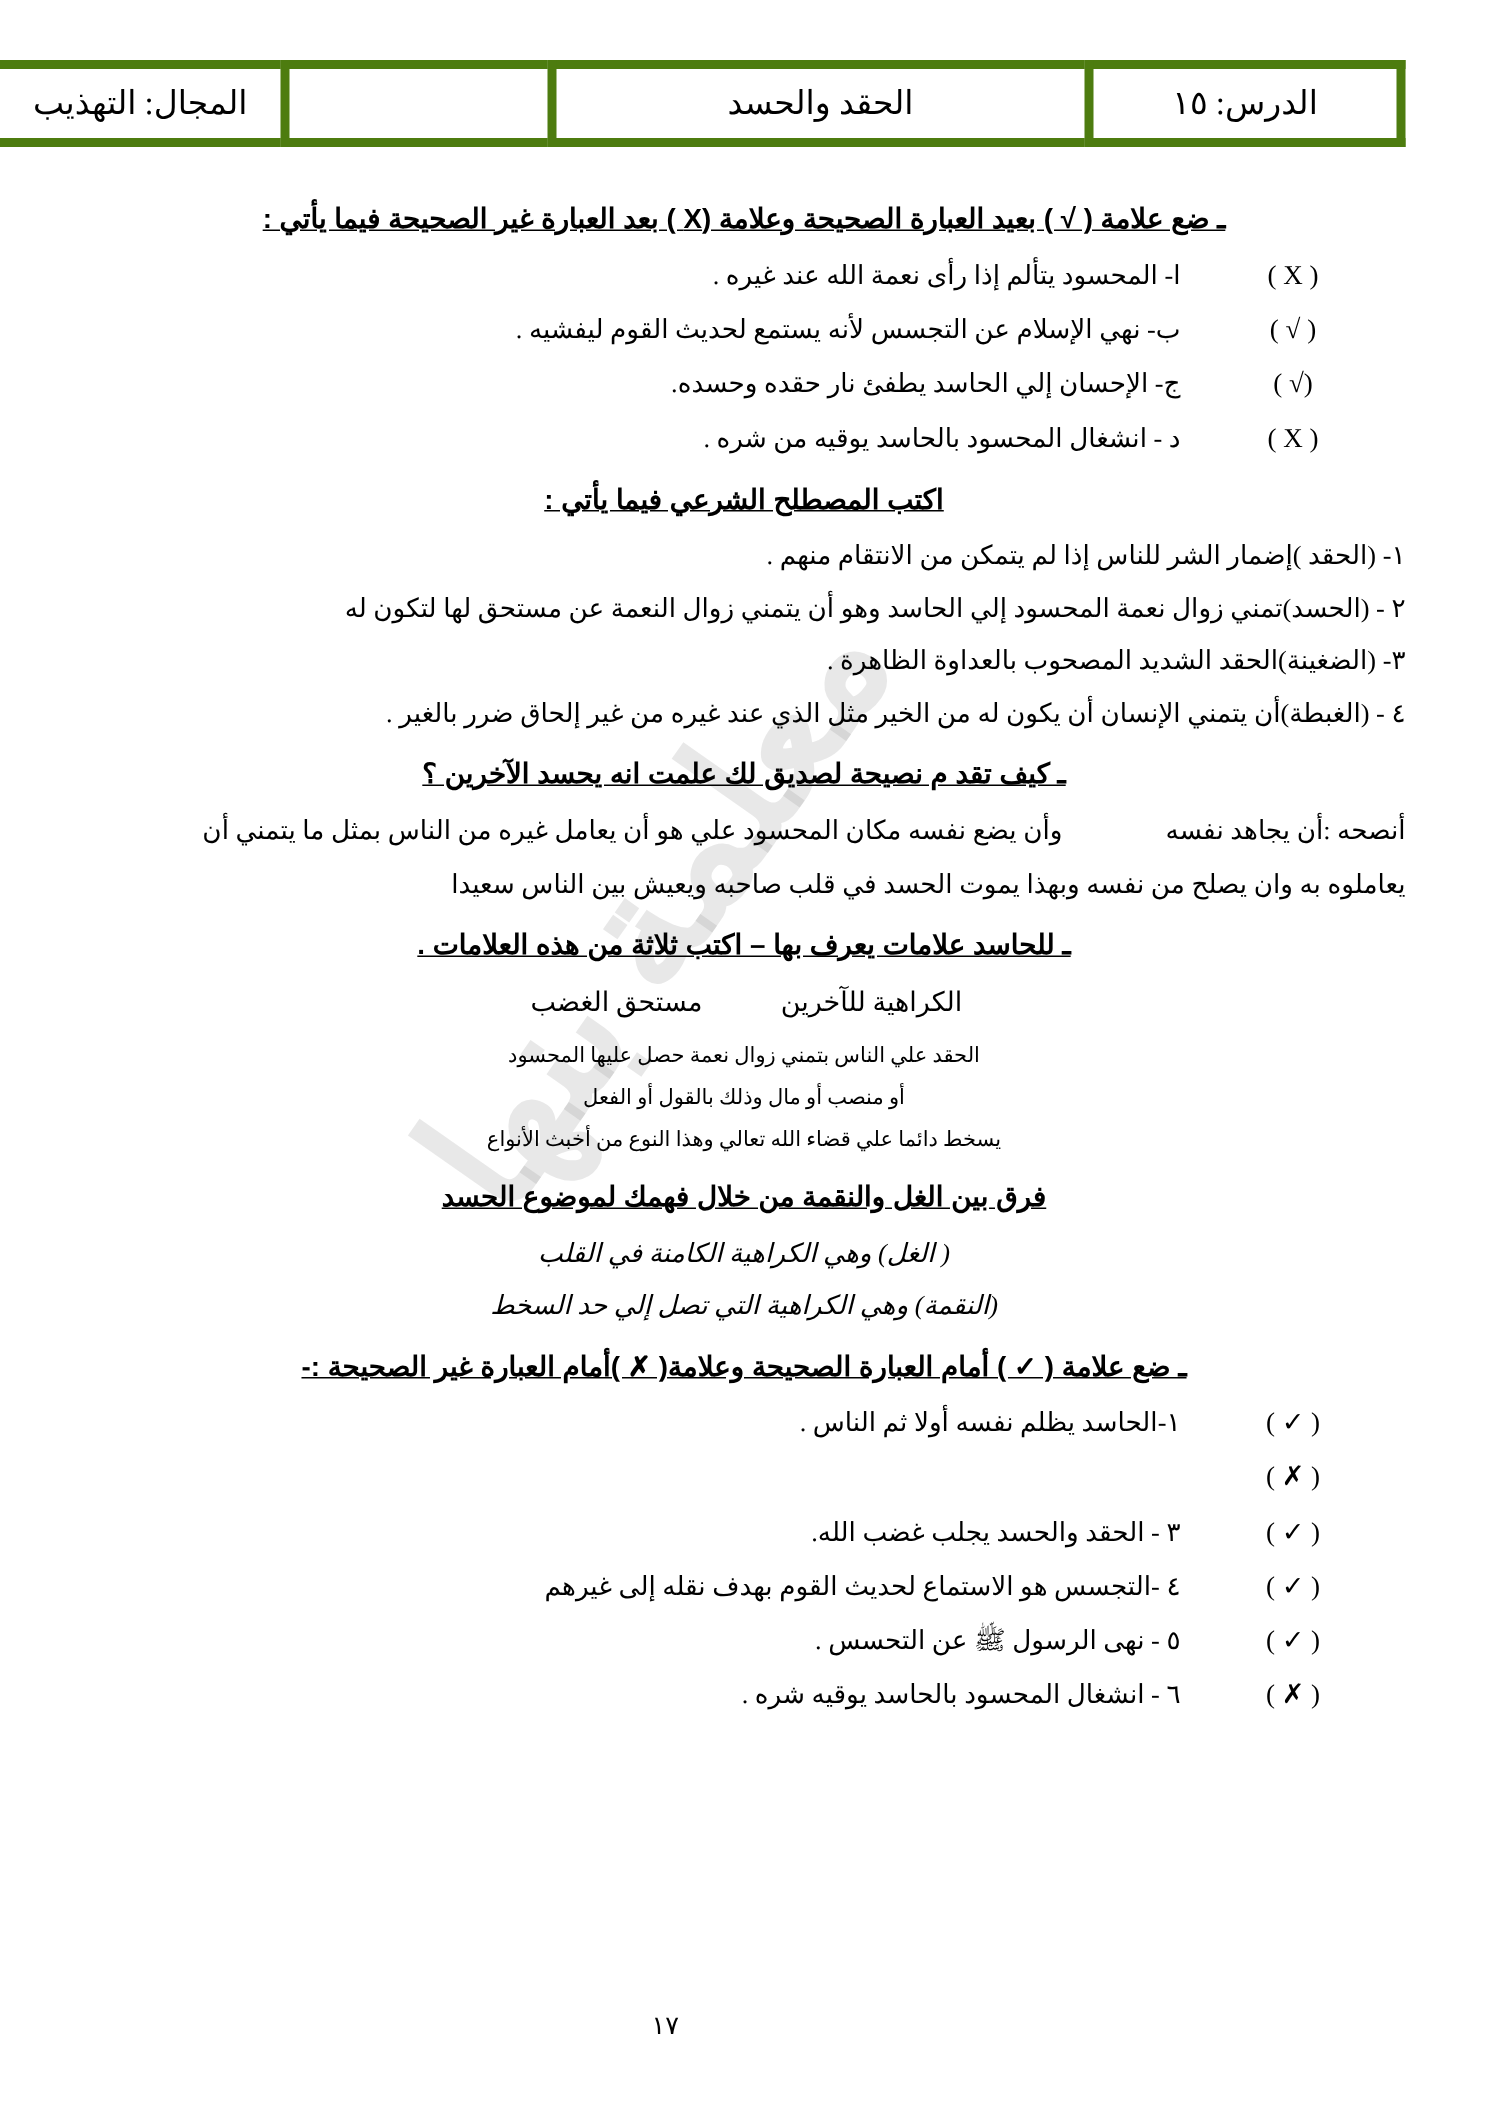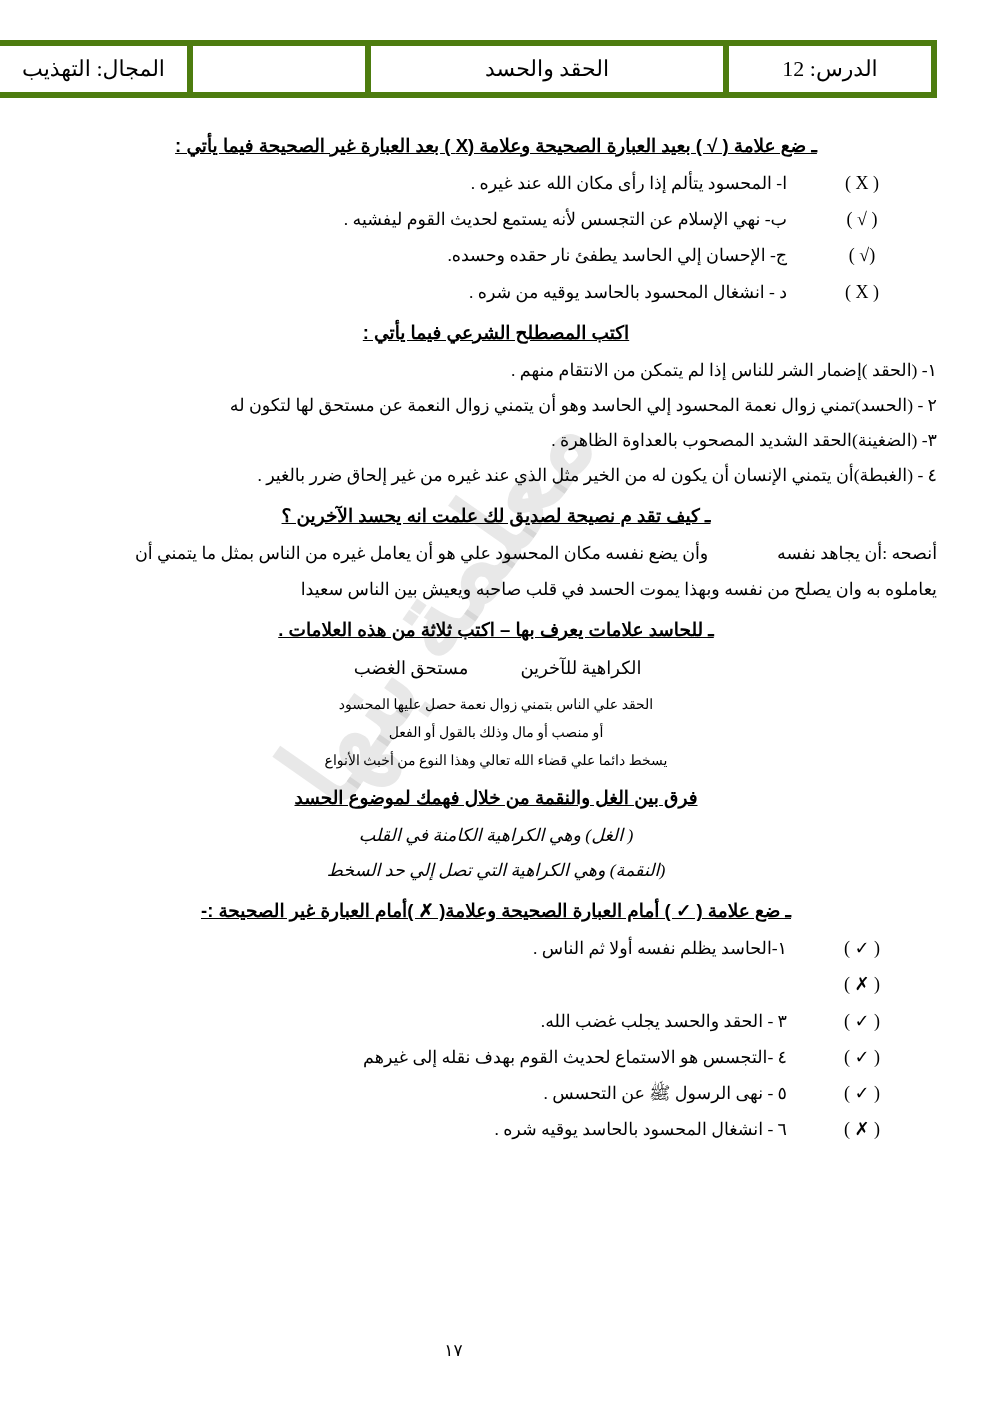--- a/index.html
+++ b/index.html
@@ -142,21 +142,21 @@
   .sign-mark {
     width: 170px;
     text-align: center;
     font-size: 18px;
     letter-spacing: 1px;
   }
 
   .page-number {
     position: absolute;
     bottom: 42px;
-    left: 18px;
+    left: 8px;
     width: 871px;
     text-align: center;
     font-size: 17px;
     z-index: 2;
   }
 
   .spaced-gap { display: inline-block; width: 60px; }
 </style>
 </head>
 <body>
@@ -165,34 +165,34 @@
 
   <div class="watermark">
     <span>معلمة بنها</span>
   </div>
 
   <div class="content">
 
     <table class="header-table">
       <tbody>
           <tr>
-        <td class="col-lesson">الدرس: 12</td>
+        <td class="col-lesson">الدرس: ١٥</td>
         <td class="col-title">الحقد والحسد</td>
         <td class="col-blank"></td>
         <td class="col-field">المجال: التهذيب</td>
         <td class="col-term">الفصل الثاني</td>
       </tr>
     </tbody>
       </table>
 
     <div class="q-heading">ـ ضع علامة ( √ ) بعيد العبارة الصحيحة وعلامة (X ) بعد العبارة غير الصحيحة فيما يأتي :</div>
 
     <div class="item-row">
       <div class="item-mark">( X )</div>
-      <div class="item-text">ا- المحسود يتألم إذا رأى مكان الله عند غيره .</div>
+      <div class="item-text">ا- المحسود يتألم إذا رأى نعمة الله عند غيره .</div>
     </div>
     <div class="item-row">
       <div class="item-mark">(  √  )</div>
       <div class="item-text">ب- نهي الإسلام عن التجسس لأنه يستمع لحديث القوم ليفشيه .</div>
     </div>
     <div class="item-row">
       <div class="item-mark">(√ )</div>
       <div class="item-text">ج- الإحسان إلي الحاسد يطفئ نار حقده وحسده.</div>
     </div>
     <div class="item-row">

